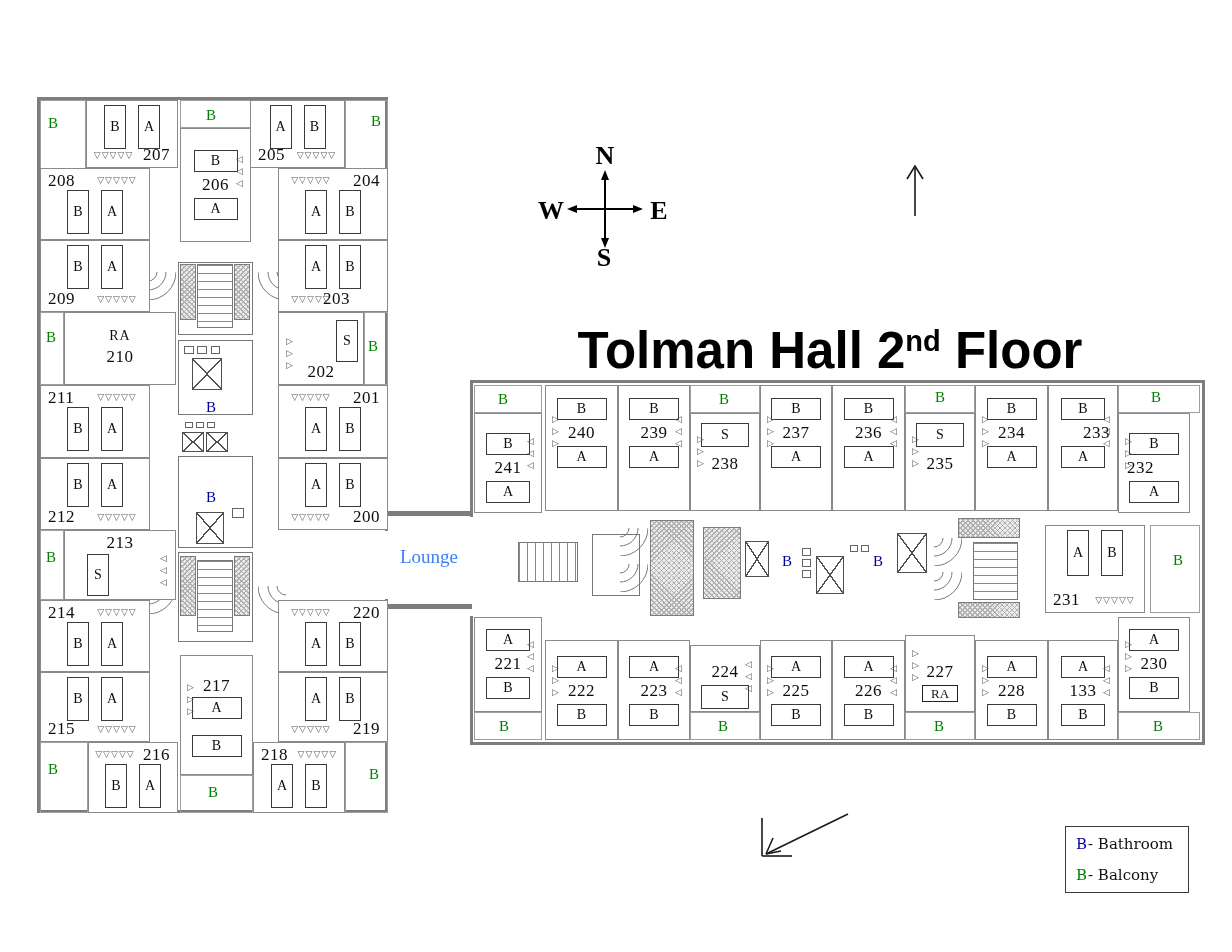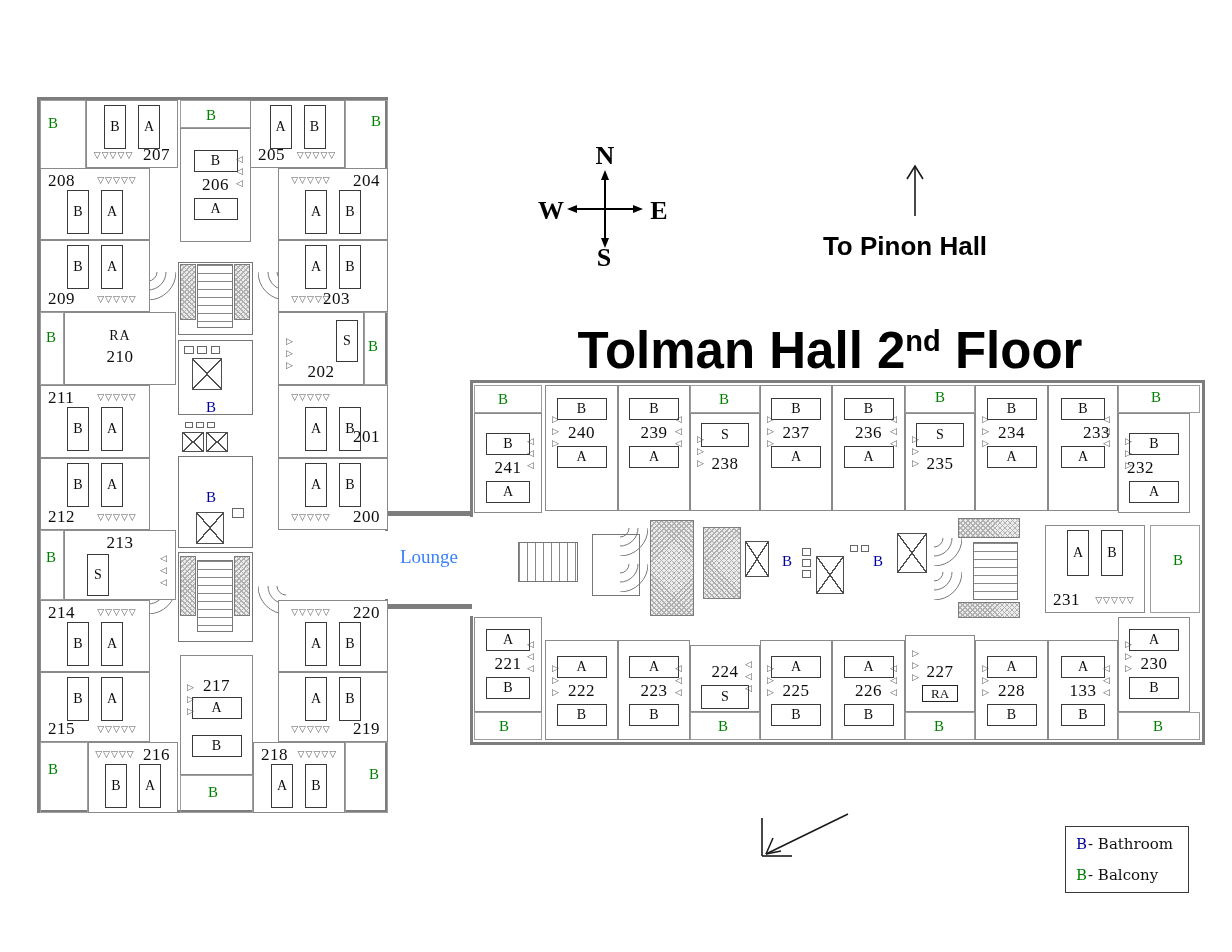--- a/index.html
+++ b/index.html
@@ -166,21 +166,21 @@
           </g>
         </svg></div>
       <div class="room" style="position: absolute; left: 278px; top: 458px; width: 110px; height: 72px;"></div>
       <div class="bed" style="position: absolute; left: 305px; top: 463px; width: 22px; height: 44px;">A</div>
       <div class="bed" style="position: absolute; left: 339px; top: 463px; width: 22px; height: 44px;">B</div>
       <div class="num" style="position: absolute; left: 332px; top: 508px; width: 48px; height: 18px; text-align: right;">200</div>
       <div class="saw" style="position: absolute; left: 285.7px; top: 511px; width: 50.6px; height: 13px;">▽▽▽▽▽</div>
       <div class="room" style="position: absolute; left: 278px; top: 385px; width: 110px; height: 73px;"></div>
       <div class="bed" style="position: absolute; left: 305px; top: 407px; width: 22px; height: 44px;">A</div>
       <div class="bed" style="position: absolute; left: 339px; top: 407px; width: 22px; height: 44px;">B</div>
-      <div class="num" style="position: absolute; left: 332px; top: 389px; width: 48px; height: 18px; text-align: right; margin-top: 39px;">201</div>
+      <div class="num" style="position: absolute; left: 332px; top: 389px; width: 48px; height: 18px; text-align: right;">201</div>
       <div class="saw" style="position: absolute; left: 285.7px; top: 391px; width: 50.6px; height: 13px;">▽▽▽▽▽</div>
       <div class="room" style="position: absolute; left: 278px; top: 312px; width: 86px; height: 73px;"></div>
       <div class="bed" style="position: absolute; left: 336px; top: 320px; width: 22px; height: 42px;">S</div>
       <div class="num" style="position: absolute; left: 295px; top: 363px; width: 52px; height: 18px; text-align: center;">202</div>
       <div class="saw" style="position: absolute; left: 283px; top: 335.36px; width: 14px; height: 40px;">▷
 ▷
 ▷</div>
       <div class="room" style="position: absolute; left: 278px; top: 240px; width: 110px; height: 72px;"></div>
       <div class="bed" style="position: absolute; left: 305px; top: 245px; width: 22px; height: 44px;">A</div>
       <div class="bed" style="position: absolute; left: 339px; top: 245px; width: 22px; height: 44px;">B</div>
@@ -453,21 +453,20 @@
       <line x1="70" y1="69" x2="100" y2="69"></line>
     </g>
     <g fill="#000" stroke="none">
       <polygon points="66,40 70,30 74,40"></polygon>
       <polygon points="66,98 70,108 74,98"></polygon>
       <polygon points="42,65 32,69 42,73"></polygon>
       <polygon points="98,65 108,69 98,73"></polygon>
     </g>
   </svg>
 
-  <span class="way" style="left:792px;top:231px;width:226px">To Pinon Hall</span>
   <svg class="overlay" style="left:900px;top:158px" width="36" height="64">
     <g stroke="#1a1a1a" stroke-width="1.6" fill="none">
       <line x1="15" y1="58" x2="15" y2="10"></line>
       <polyline points="7,21 15,8 23,21"></polyline>
     </g>
   </svg>
 
   <svg class="overlay" style="left:748px;top:806px" width="112" height="62">
     <g stroke="#1a1a1a" stroke-width="1.6" fill="none">
       <line x1="100" y1="8" x2="18" y2="48"></line>

